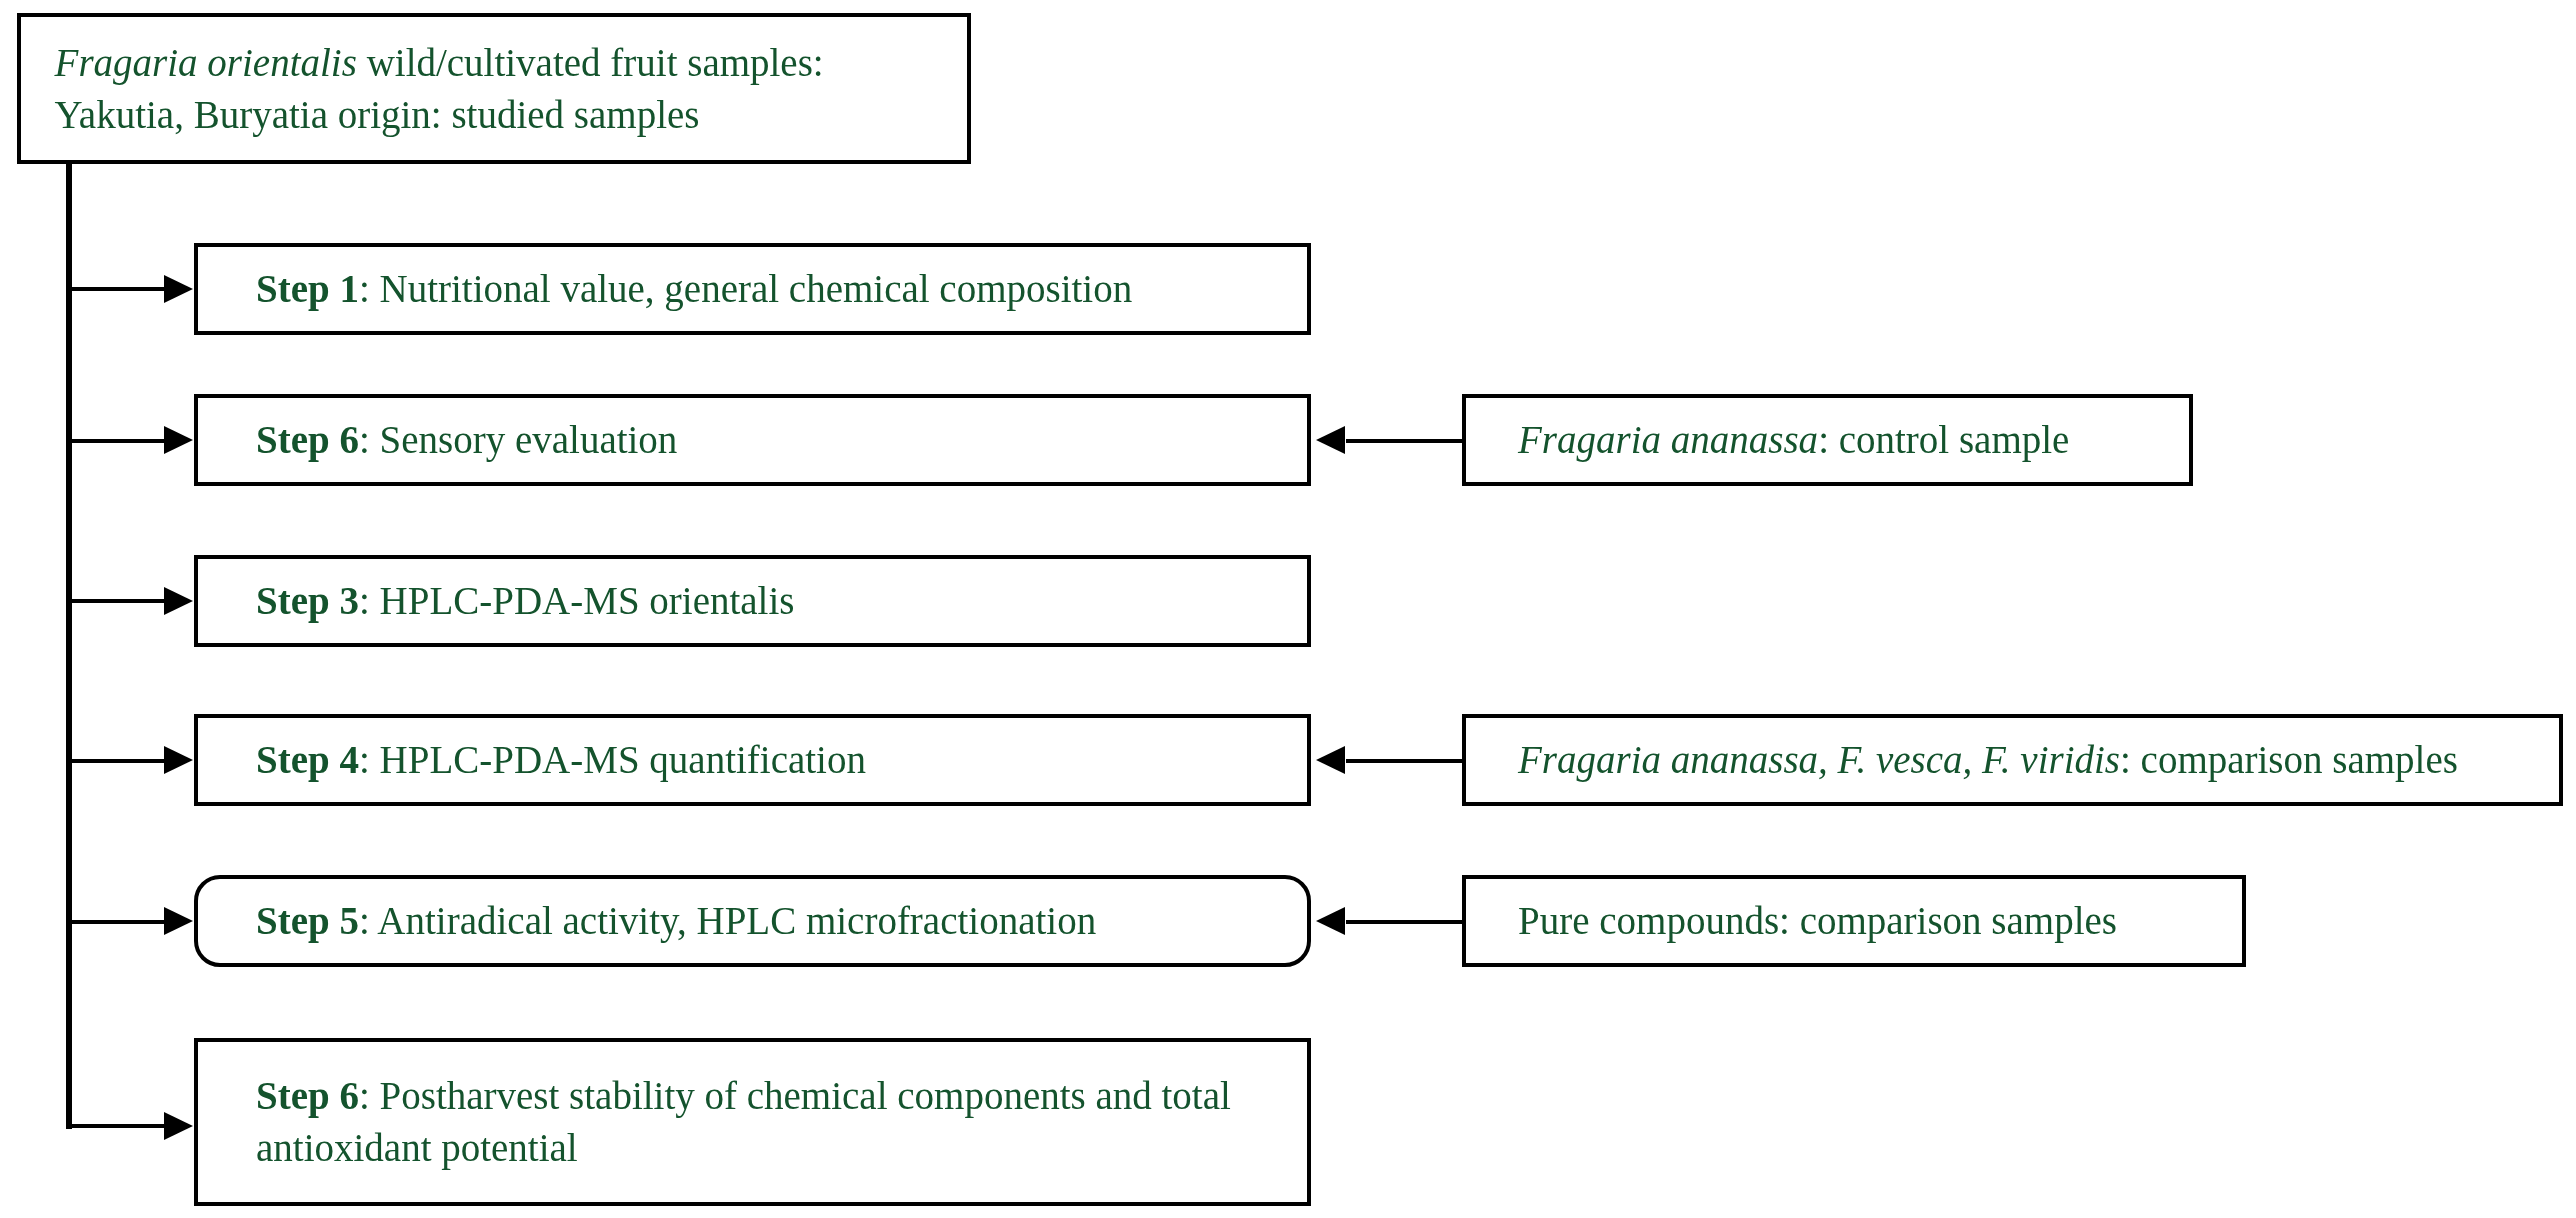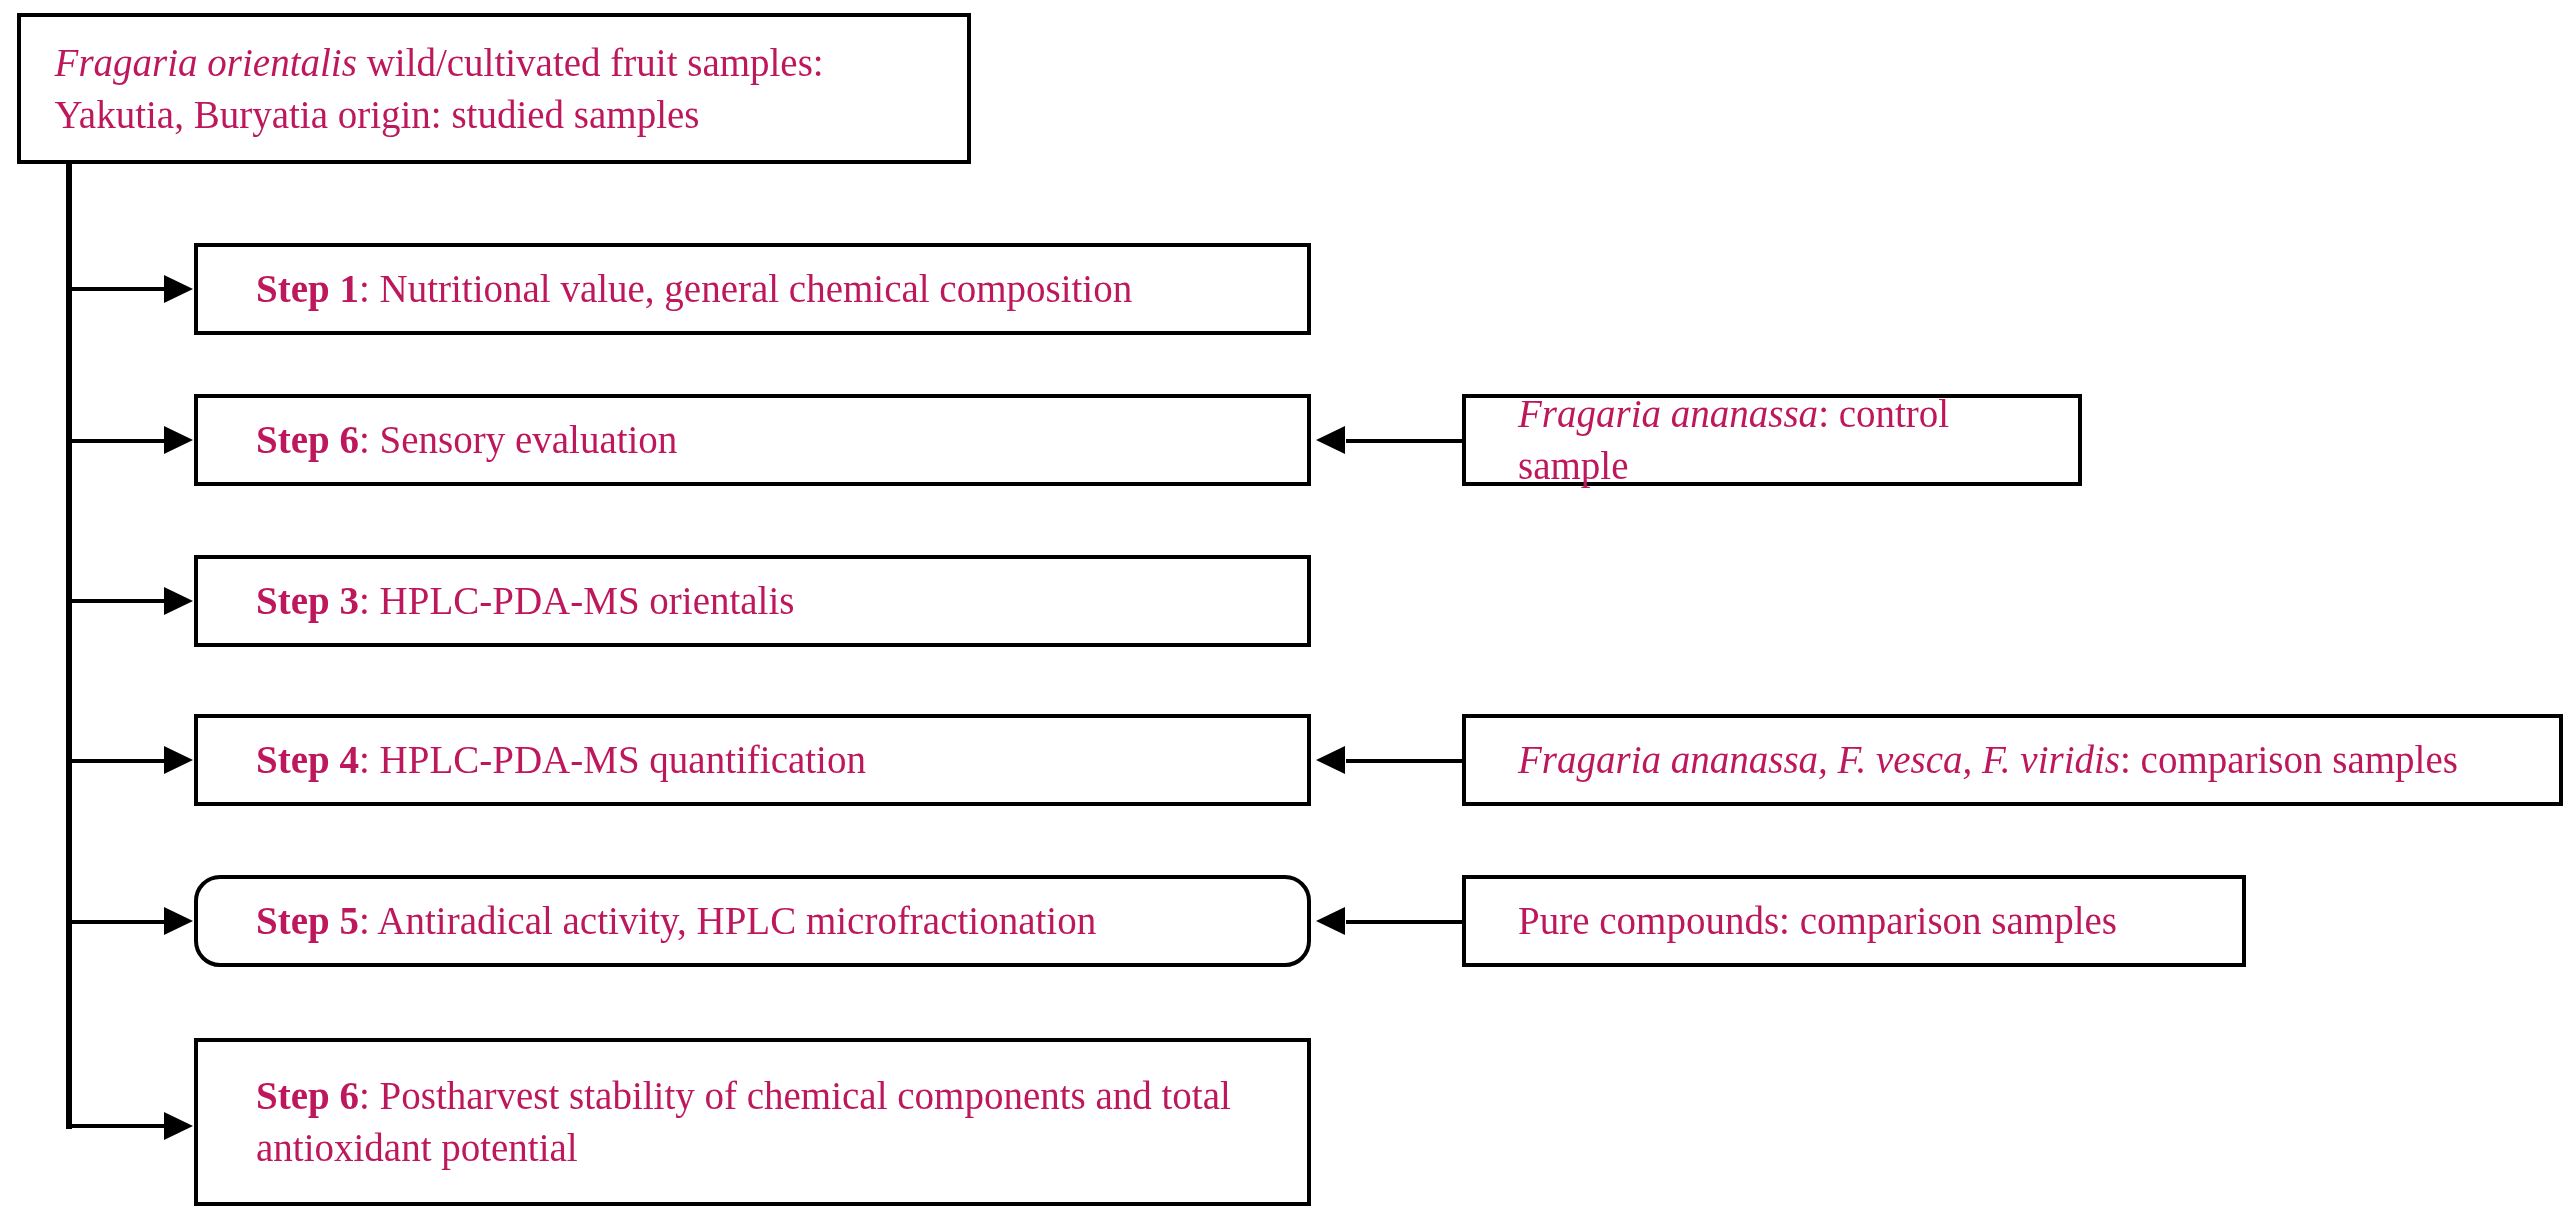--- a/index.html
+++ b/index.html
@@ -2,21 +2,21 @@
 <html style="font-size:9.8px"><head>
 <meta charset="utf-8">
 <style>
   html, body { margin: 0; padding: 0; background: #ffffff; }
   #canvas {
     position: relative;
     width: 2576px;
     height: 1219px;
     background: #ffffff;
     font-family: "Liberation Serif", "DejaVu Serif", serif;
-    color: #be185d;
+    color: #14532d;
     font-size: 39px;
     line-height: 52px;
   }
   .box {
     position: absolute;
     box-sizing: border-box;
     border: 4.9px solid #000000;
     background: #ffffff;
     display: flex;
     align-items: center;
@@ -32,21 +32,21 @@
   .step-box { left: 194px; width: 1117px; height: 92px; padding: 0 18.5px 0 58px; }
   .step-1 { top: 243px; }
   .step-2 { top: 394px; }
   .step-3 { top: 555px; }
   .step-4 { top: 714px; }
   .step-5 { top: 875px; border-radius: 26px; }
   .step-6 { top: 1038px; height: 168px; }
 
   
   .ref-box { left: 1462px; height: 92px; padding: 0 18.5px 0 52px; }
-  .ref-2 { top: 394px; width: 620px; }
+  .ref-2 { top: 394px; width: 731px; }
   .ref-4 { top: 714px; width: 1101px; }
   .ref-5 { top: 875px; width: 784px; }
 
   
   .line { position: absolute; background: #000000; }
   .trunk { left: 66px; top: 162px; width: 5.5px; height: 967px; }
   .hline { height: 3.7px; }
   .branch { left: 69px; width: 95px; }
   .b1 { top: 287px; }
   .b2 { top: 439px; }

